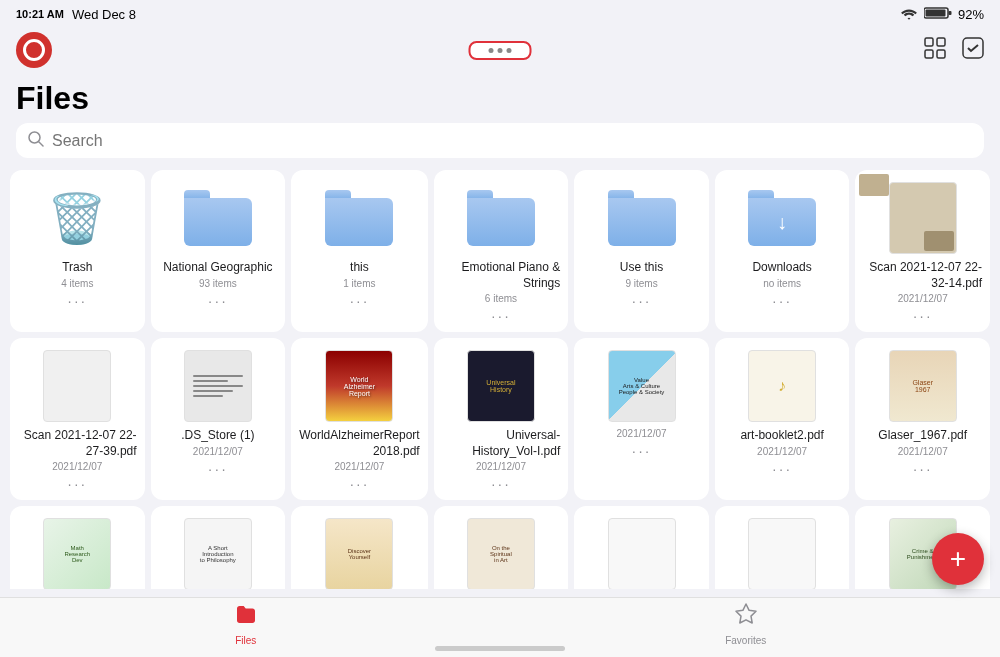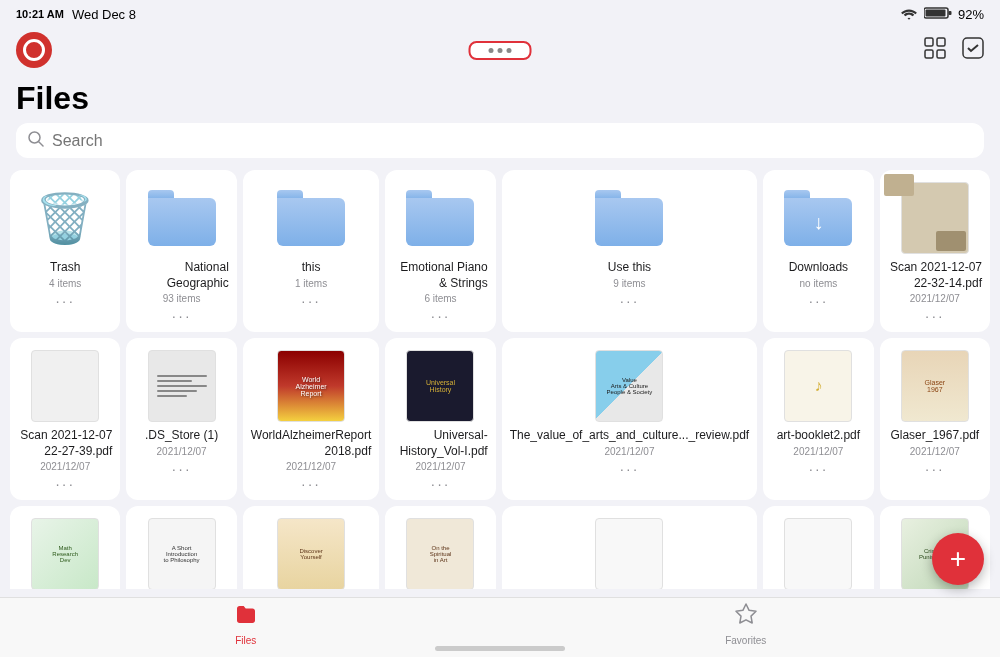--- a/index.html
+++ b/index.html
@@ -488,21 +488,20 @@
       <div class="file-meta">2021/12/07</div>
       <div class="file-more">···</div>
     </div>
 
     <div class="file-item">
       <div class="file-thumb">
         <div class="pdf-thumb arts">
           <div style="font-size:6px;text-align:center;padding:2px;color:#1a1a1a;">Value<br>Arts &amp; Culture<br>People &amp; Society</div>
         </div>
       </div>
-      <div class="file-name">The_value_of_arts_and_culture..._review.pdf</div>
       <div class="file-meta">2021/12/07</div>
       <div class="file-more">···</div>
     </div>
 
     <div class="file-item">
       <div class="file-thumb">
         <div class="pdf-thumb artbooklet" style="background:#f8f4e8;">
           <div style="font-size:16px;color:#d4af37;">♪</div>
         </div>
       </div>

